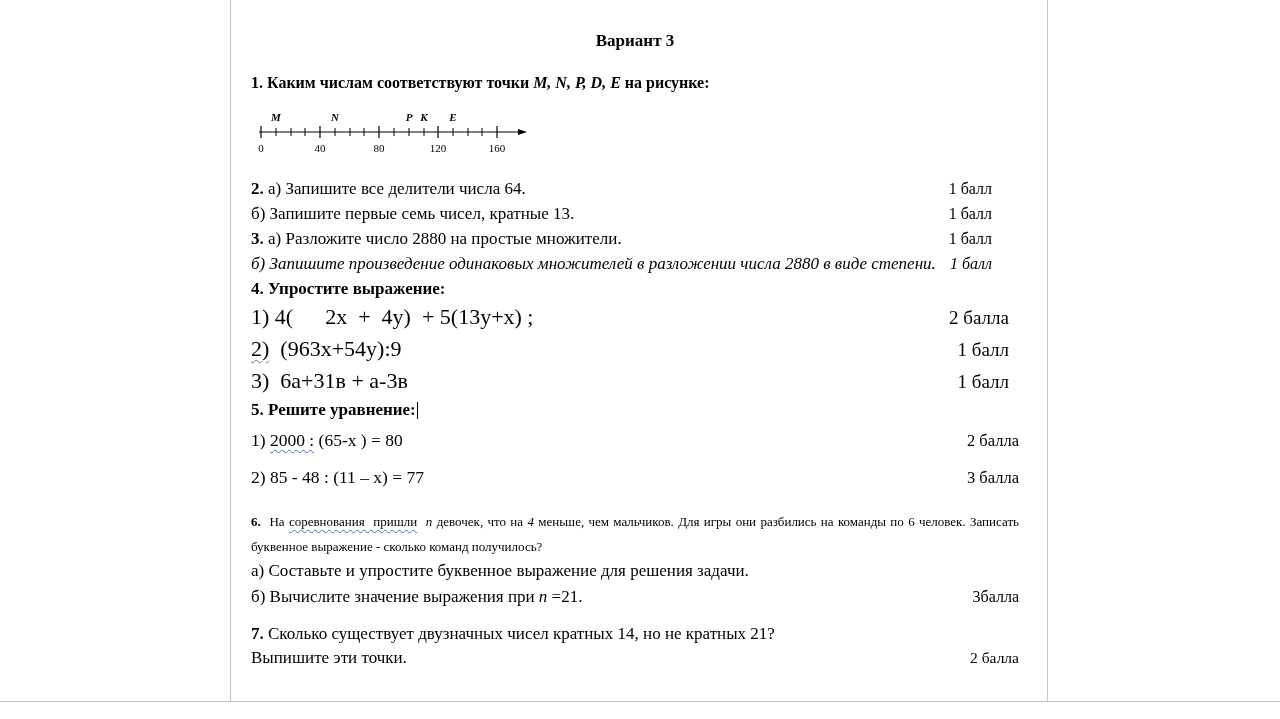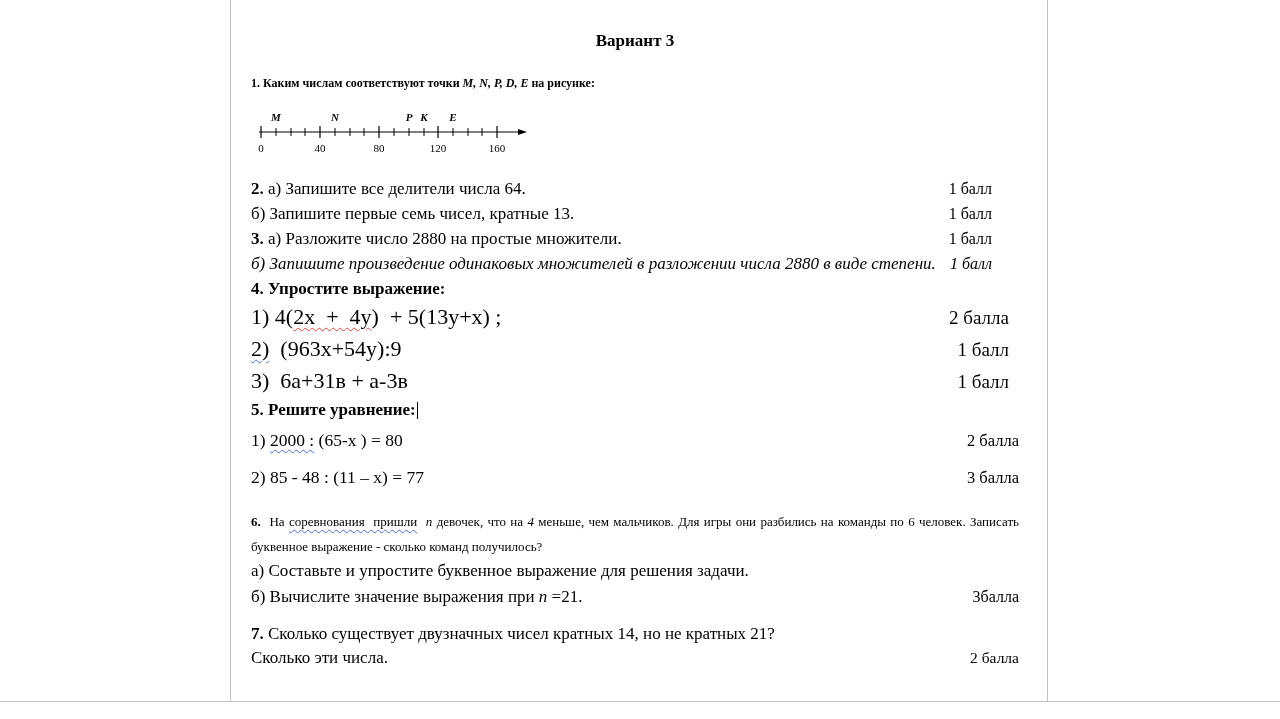--- a/index.html
+++ b/index.html
@@ -22,21 +22,21 @@
   }
   .bottom-line {
     position: absolute; top: 701px; left: 0; width: 1280px;
     border-top: 1px solid #c3c3c3; height: 0;
   }
   .title {
     margin: 0 0 20px 0;
     text-align: center;
     font-size: 17px; font-weight: bold; line-height: 22px;
   }
-  .q1 { margin: 5px 0 16px 0; font-size: 12px; line-height: 22px; }
+  .q1 { margin: 5px 0 16px 0; font-size: 16px; line-height: 22px; }
   .numberline { display: block; margin: 0 0 20px 6px; }
   .nl-pt  { font-family: "Liberation Serif", serif; font-size: 11px; font-style: italic; font-weight: bold; text-anchor: middle; }
   .nl-num { font-family: "Liberation Serif", serif; font-size: 11px; text-anchor: middle; }
 
   .row { display: flex; align-items: baseline; font-size: 17px; line-height: 25px; }
   .row .txt { flex: 1 1 auto; white-space: pre-wrap; }
   .row .score { flex: 0 0 auto; font-size: 16px; padding-left: 8px; white-space: nowrap; }
   .row.mr .score { margin-right: 27px; }
 
   .row-wrap { position: relative; font-size: 17px; line-height: 25px; font-style: italic; }
@@ -53,21 +53,21 @@
 
   .para { margin: 14px 0 0 0; font-size: 13px; line-height: 24.5px; text-align: justify; white-space: pre-wrap; }
   .line { margin: 0; font-size: 17px; line-height: 24.5px; white-space: pre-wrap; }
   .q7block { margin-top: 13px; }
   .q7block .row { line-height: 24.5px; }
   .q7block .score { font-size: 15.5px; }
 
   .b  { font-weight: bold; }
   .i  { font-style: italic; }
   .bi { font-weight: bold; font-style: italic; }
-  .wr { text-decoration: underline; text-decoration-style: wavy; text-decoration-color: #d24b3f; text-decoration-thickness: 1px; text-underline-offset: 3px; }
+  .wr { text-decoration-style: wavy; text-decoration-color: #d24b3f; text-decoration-thickness: 1px; text-underline-offset: 3px; margin-left: 32px; }
   .wb { text-decoration: underline; text-decoration-style: wavy; text-decoration-color: #4d6fd0; text-decoration-thickness: 1px; text-underline-offset: 3px; }
   .caret { display: inline-block; width: 1px; height: 17px; background: #000; vertical-align: text-bottom; margin-left: 1px; }
 </style>
 </head>
 <body>
 
 <div class="frame">
   <div class="doc">
 
     <h1 class="title">Вариант 3</h1>
@@ -167,21 +167,21 @@
     <p class="line"><span>а) Составьте и упростите буквенное выражение для решения задачи.</span></p>
 
     <div class="row">
       <span class="txt"><span>б) Вычислите значение выражения при </span><span class="i">n</span><span> =21.</span></span>
       <span class="score">3балла</span>
     </div>
 
     <div class="q7block">
       <p class="line"><span class="b">7.</span><span> Сколько существует двузначных чисел кратных 14, но не кратных 21?</span></p>
       <div class="row">
-        <span class="txt"><span>Сколько эти числа.</span></span>
+        <span class="txt"><span>Выпишите эти точки.</span></span>
         <span class="score">2 балла</span>
       </div>
     </div>
 
   </div>
 
   <div class="bottom-line"></div>
 </div>
 
 </body></html>

